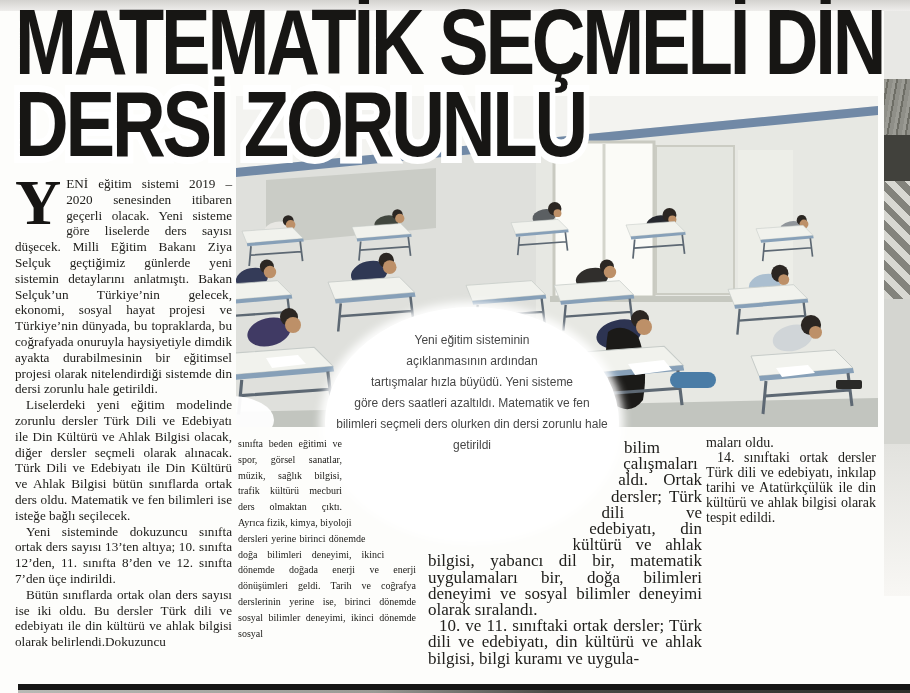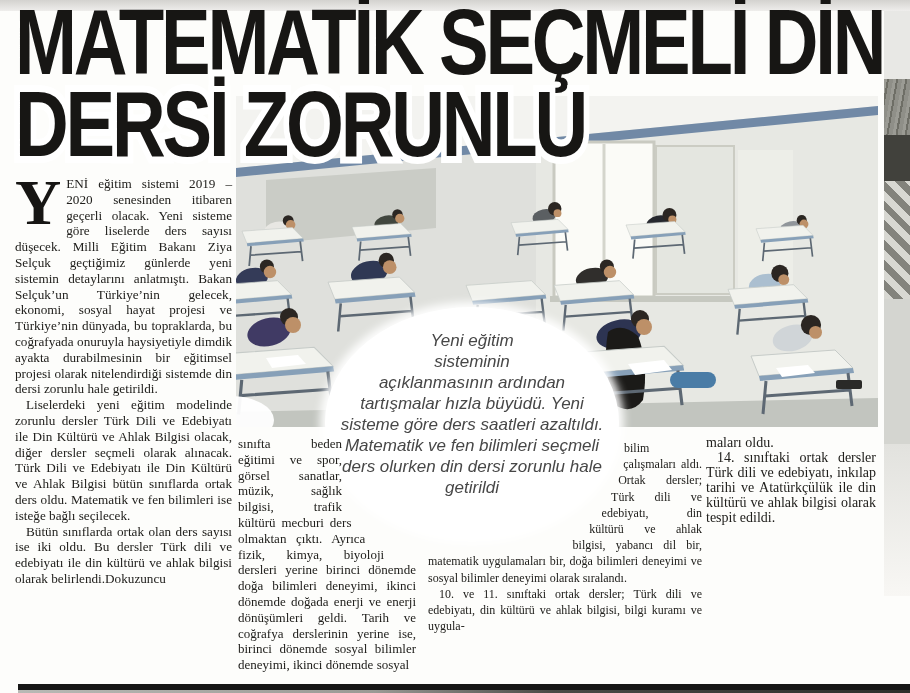--- a/index.html
+++ b/index.html
@@ -27,31 +27,31 @@
   #es-sky{top:0;height:68px;background:#e8e8e5;}
   #es-trees{top:68px;height:56px;background:repeating-linear-gradient(100deg,#9b9b94 0 3px,#6e6e66 3px 5px,#8f8f88 5px 9px);}
   #es-building{top:124px;height:46px;background:#41413c;}
   #es-checker{top:170px;height:118px;background:repeating-linear-gradient(45deg,#d8d8d2 0 7px,#83837c 7px 14px);}
   #es-wall{top:288px;height:145px;background:#d4d5d0;}
   #es-fade{top:433px;height:152px;background:linear-gradient(#e2e2de,#f8f7f4);}
   
   #oval{position:absolute;left:325px;top:307px;width:294px;height:232px;border-radius:50%;
         background:#ffffff;box-shadow:0 0 9px 5px rgba(255,255,255,.95);z-index:2;}
   #callout{position:absolute;left:330px;top:330px;width:284px;height:206px;z-index:3;
-           font-family:"Liberation Sans",sans-serif;font-size:17px;line-height:21px;
-           color:#474747;text-align:center;font-style:italic;}
+           font-family:"Liberation Sans",sans-serif;font-size:12px;line-height:21px;
+           color:#474747;text-align:center;}
   .cs-l{float:left;width:74px;height:72px;shape-outside:polygon(0 0,100% 0,0 100%);}
   .cs-r{float:right;width:74px;height:72px;shape-outside:polygon(0 0,100% 0,100% 100%);}
   
   .col{position:absolute;z-index:3;text-align:justify;}
   .col p{margin:0;}
   .col p.ind{text-indent:11px;}
   #col1{left:15px;top:176px;width:217px;font-size:13.2px;line-height:15.8px;}
-  #col2{left:238px;top:436px;width:178px;font-size:13px;line-height:15.8px;}
-  #col3{left:428px;top:440px;width:274px;font-size:12px;line-height:16.2px;}
+  #col2{left:238px;top:436px;width:178px;font-size:10px;line-height:15.8px;}
+  #col3{left:428px;top:440px;width:274px;font-size:17px;line-height:16.2px;}
   #col4{left:706px;top:436px;width:170px;font-size:14px;line-height:14.9px;}
   .dropcap{float:left;font-family:"Liberation Serif",serif;font-weight:bold;
            font-size:64px;line-height:50px;padding:2px 5px 0 0;color:#161513;}
   .oval-spacer-r{float:right;width:74px;height:112px;
                  shape-outside:circle(153px at 131px -14px);}
   .oval-spacer-l{float:left;width:196px;height:102px;
                  shape-outside:circle(156px at 44px -22px);}
   
   #botbar{position:absolute;left:18px;top:684px;width:892px;height:6px;background:#161616;z-index:4;}
   #botstrip{position:absolute;left:18px;top:690px;width:892px;height:3px;z-index:4;
@@ -200,20 +200,21 @@
   <div id="oval"></div>
   <div id="callout">
     <span class="cs-l"></span>
     <span class="cs-r"></span>
     <span>Yeni eğitim sisteminin açıklanmasının ardından tartışmalar hızla büyüdü. Yeni sisteme göre ders saatleri azaltıldı. Matematik ve fen bilimleri seçmeli ders olurken din dersi zorunlu hale getirildi</span>
   </div>
 
   <div class="col" id="col1">
     <p><span class="dropcap">Y</span><span>ENİ eğitim sistemi 2019 – 2020 senesinden itibaren geçerli olacak. Yeni sisteme göre liselerde ders sayısı düşecek. Milli Eğitim Bakanı Ziya Selçuk geçtiğimiz günlerde yeni sistemin detaylarını anlatmıştı. Bakan Selçuk’un Türkiye’nin gelecek, ekonomi, sosyal hayat projesi ve Türkiye’nin dünyada, bu topraklarda, bu coğrafyada onuruyla haysiyetiyle dimdik ayakta durabilmesinin bir eğitimsel projesi olarak nitelendirdiği sistemde din dersi zorunlu hale getirildi.</span></p>
     <p class="ind">Liselerdeki yeni eğitim modelinde zorunlu dersler Türk Dili ve Edebiyatı ile Din Kültürü ve Ahlak Bilgisi olacak, diğer dersler seçmeli olarak alınacak. Türk Dili ve Edebiyatı ile Din Kültürü ve Ahlak Bilgisi bütün sınıflarda ortak ders oldu. Matematik ve fen bilimleri ise isteğe bağlı seçilecek.</p>
+    <p class="ind">Yeni sisteminde dokuzuncu sınıfta ortak ders sayısı 13’ten altıya; 10. sınıfta 12’den, 11. sınıfta 8’den ve 12. sınıfta 7’den üçe indirildi.</p>
     <p class="ind">Bütün sınıflarda ortak olan ders sayısı ise iki oldu. Bu dersler Türk dili ve edebiyatı ile din kültürü ve ahlak bilgisi olarak belirlendi.Dokuzuncu</p>
   </div>
 
   <div class="col" id="col2">
     <span class="oval-spacer-r"></span>
     <p>sınıfta beden eğitimi ve spor, görsel sanatlar, müzik, sağlık bilgisi, trafik kültürü mecburi ders olmaktan çıktı. Ayrıca fizik, kimya, biyoloji dersleri yerine birinci dönemde doğa bilimleri deneyimi, ikinci dönemde doğada enerji ve enerji dönüşümleri geldi. Tarih ve coğrafya derslerinin yerine ise, birinci dönemde sosyal bilimler deneyimi, ikinci dönemde sosyal</p>
   </div>
 
   <div class="col" id="col3">
     <span class="oval-spacer-l"></span>

